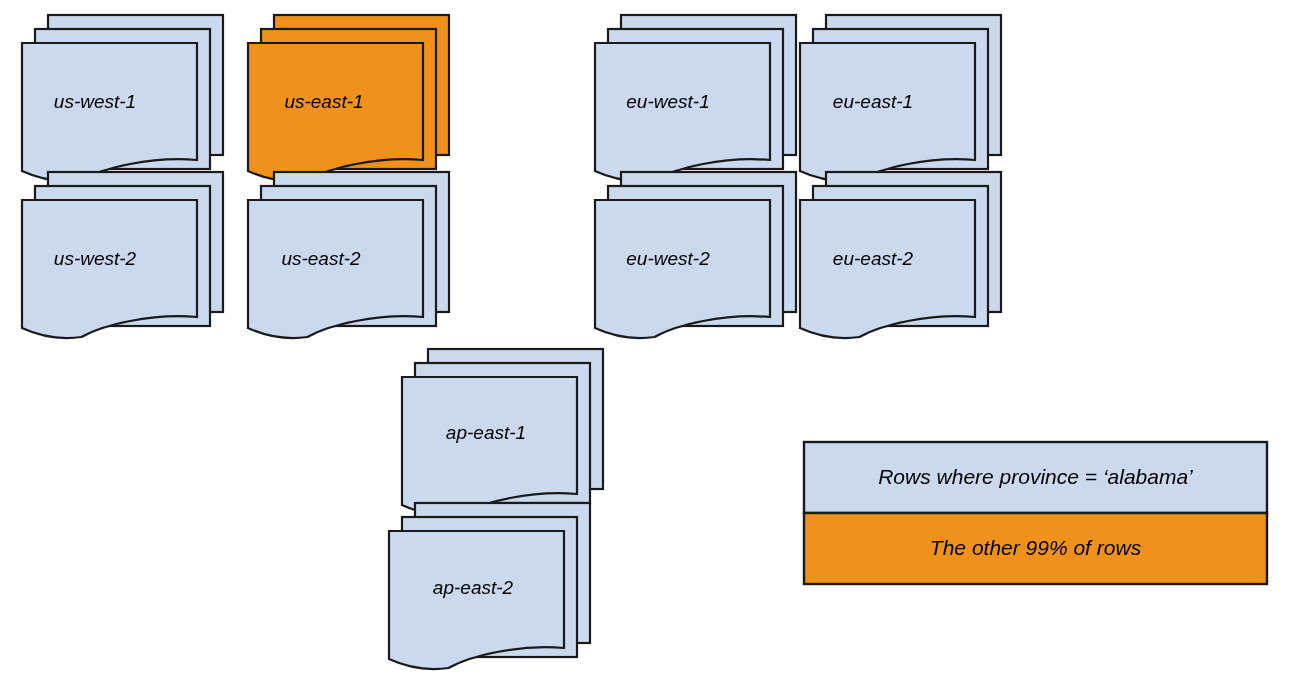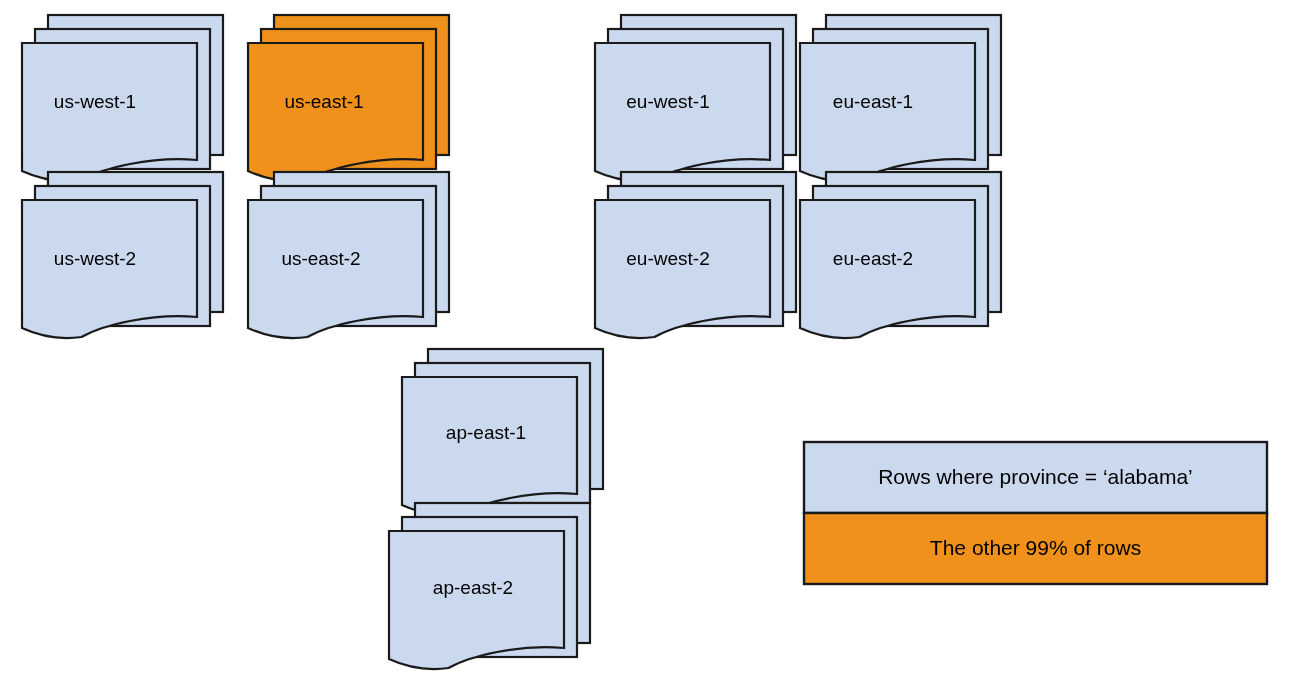--- a/index.html
+++ b/index.html
@@ -11,20 +11,21 @@
   body {
     width: 1296px;
     height: 680px;
     font-family: "Liberation Sans", sans-serif;
     overflow: hidden;
   }
   #canvas {
     position: relative;
     width: 1084px;
     height: 680px;
+    font-style: italic;
   }
   #diagram-svg {
     position: absolute;
     left: 0;
     top: 0;
     width: 1296px;
     height: 680px;
     display: block;
   }
   .stack-label {

